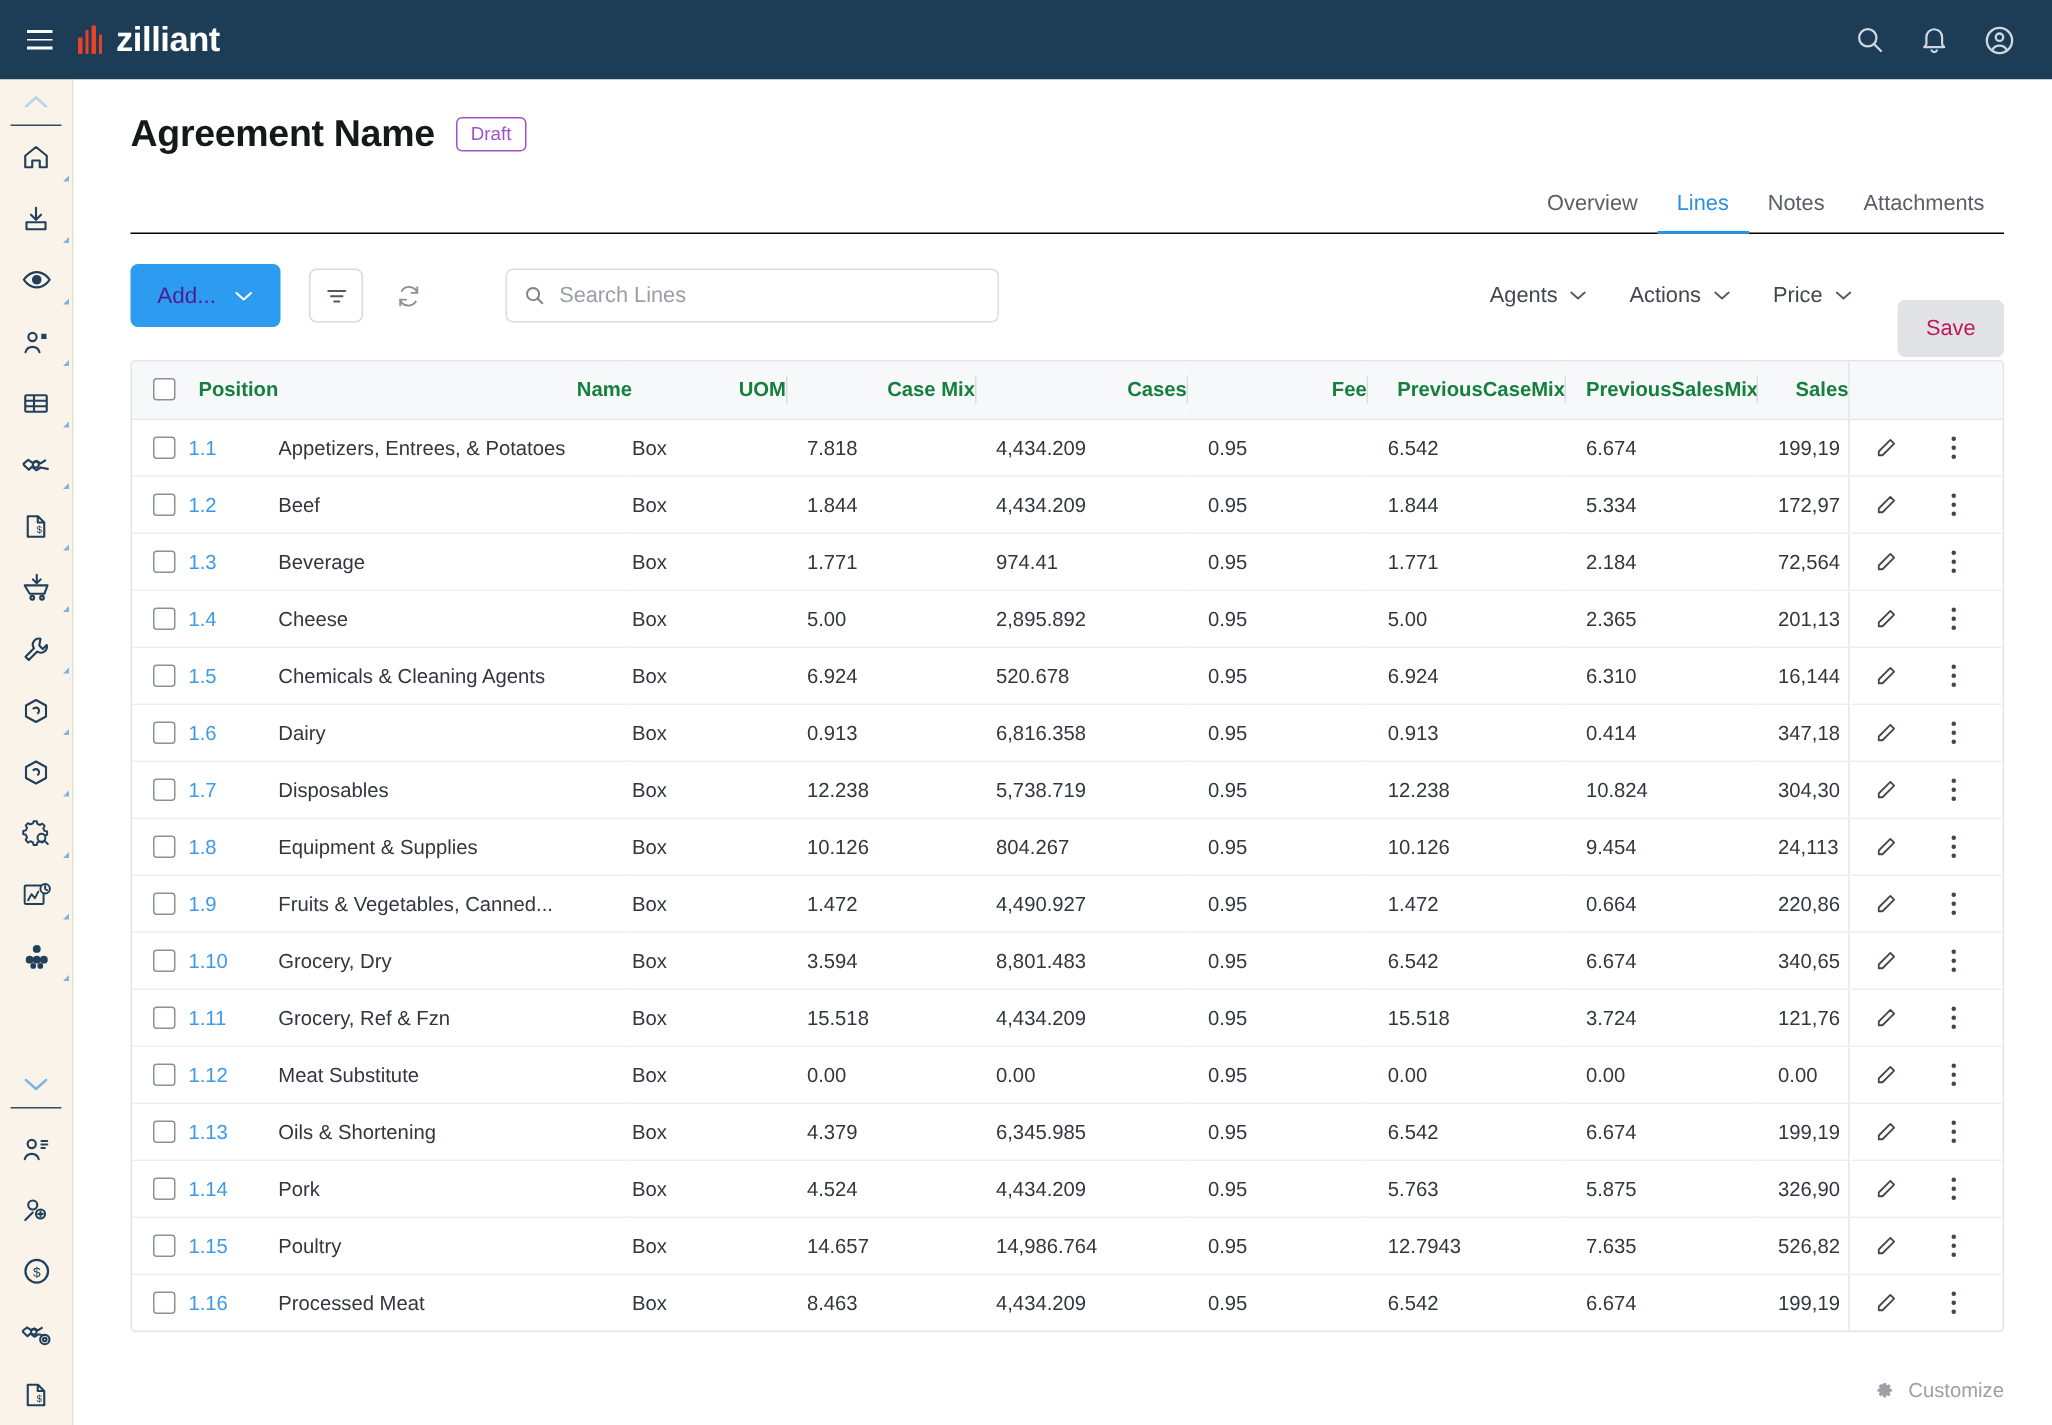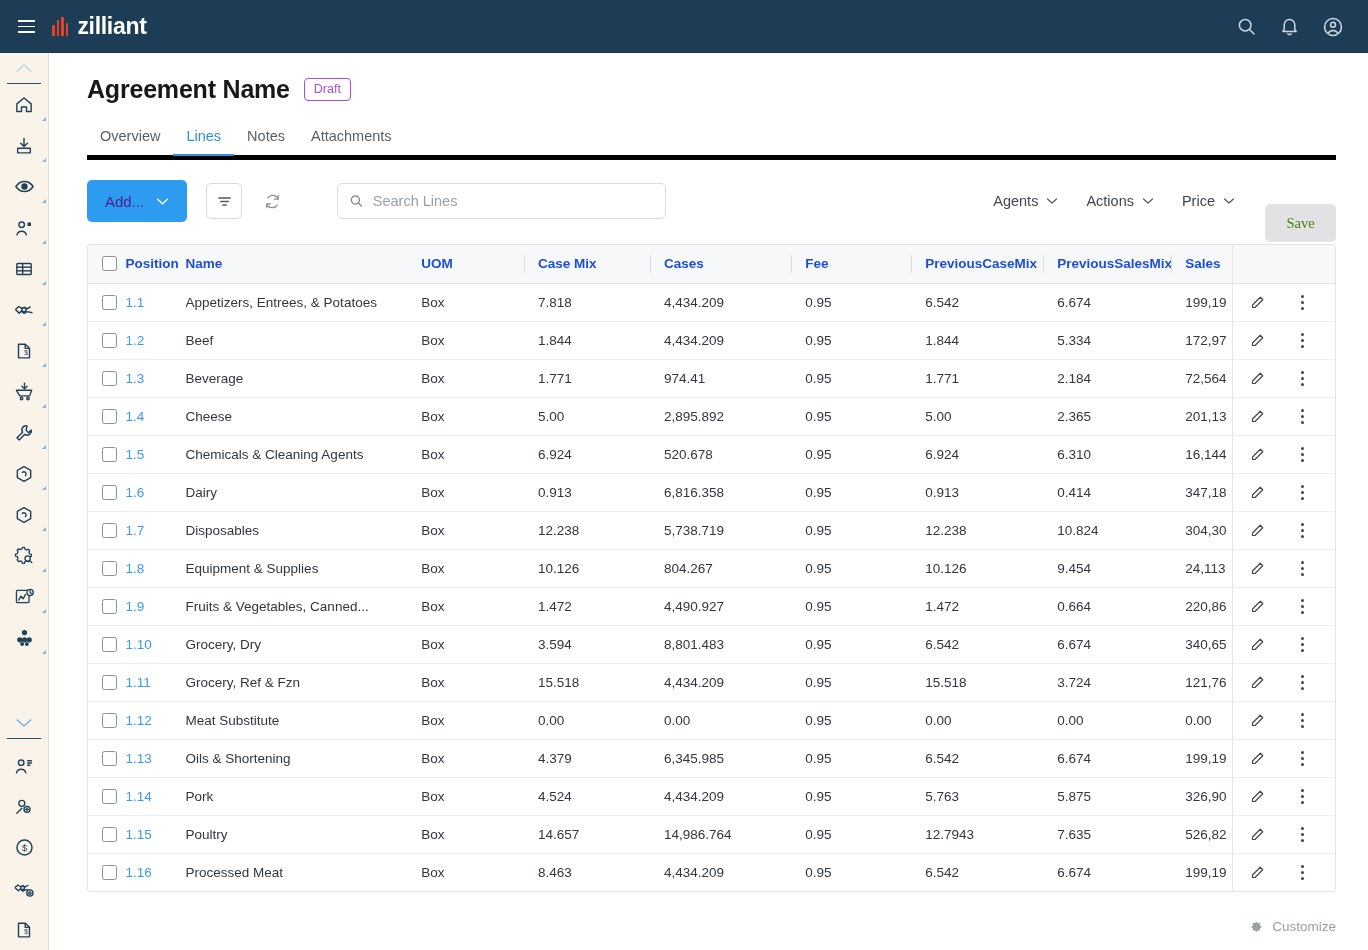--- a/index.html
+++ b/index.html
@@ -75,22 +75,22 @@
   .page-head { padding: 22px 0 0 38px; display: flex; align-items: center; gap: 14px; }
   .page-title { font-size: 25px; font-weight: 700; color: #16181a; letter-spacing: -0.2px; }
   .status-badge {
     border: 1px solid #a450c8; color: #a450c8;
     font-size: 12.5px; border-radius: 4px; padding: 4px 9px 4px 9px; line-height: 1;
     cursor: default;
   }
 
   .tabs {
     margin: 17px 0 0 38px; width: 1249px;
-    border-bottom: 5px solid #000000;
-    display: flex; align-items: flex-end; gap: 0;
+    border-bottom: 1px solid #000000;
+    display: flex; align-items: flex-end; gap: 0; justify-content: flex-end;
   }
   .tab {
     font-size: 14.5px; color: #5a6066; padding: 6px 13px 10px 13px;
     cursor: pointer; border-bottom: 2.5px solid transparent; position: relative; top: 1px;
   }
   .tab.active { color: #2d8fe0; border-bottom-color: #2d8fe0; font-weight: 400; }
 
   
   .toolbar {
     margin: 20px 0 0 38px; width: 1249px; height: 42px;
@@ -122,35 +122,35 @@
   }
   .search-wrap input::placeholder { color: #9aa0a6; }
 
   .toolbar-right { margin-left: auto; display: flex; align-items: center; gap: 0; }
   .menu-btn {
     font-size: 14.5px; color: #41474d; background: none; border: none; cursor: pointer;
     display: flex; align-items: center; gap: 8px; padding: 9px 14px; font-family: inherit;
   }
   .btn-save {
     margin-left: 16px; width: 71px; height: 38px; border: none; border-radius: 5px;
-    background: #e0e2e4; color: #4d7c0f; font-size: 14.5px; cursor: default;
-    font-family: Liberation Serif, serif;
+    background: #e0e2e4; color: #be185d; font-size: 14.5px; cursor: default;
+    font-family: Liberation Sans, sans-serif;
     margin-top: 44px;
   }
 
   
   .table-wrap {
     margin: 22px 0 0 38px; width: 1249px;
     border: 1px solid #e1e5e8; border-radius: 3px;
     background: #ffffff; overflow: hidden;
   }
   table { border-collapse: collapse; width: 1247px; table-layout: fixed; }
   thead th {
     background: #f7f8f9; height: 38px; font-size: 13.5px; font-weight: 700;
-    color: #1d4ed8; text-align: left; padding: 0 0 0 0;
+    color: #15803d; text-align: right; padding: 0 0 0 0;
     border-bottom: 1px solid #e1e5e8; position: relative; vertical-align: middle;
   }
   thead th.sep::before {
     content: ""; position: absolute; left: 0; top: 10px; bottom: 10px;
     width: 1px; background: #d8dde1;
   }
   tbody td {
     height: 38px; font-size: 13.5px; color: #31373d;
     border-bottom: 1px solid #eceff1; vertical-align: middle;
     white-space: nowrap; overflow: hidden;

